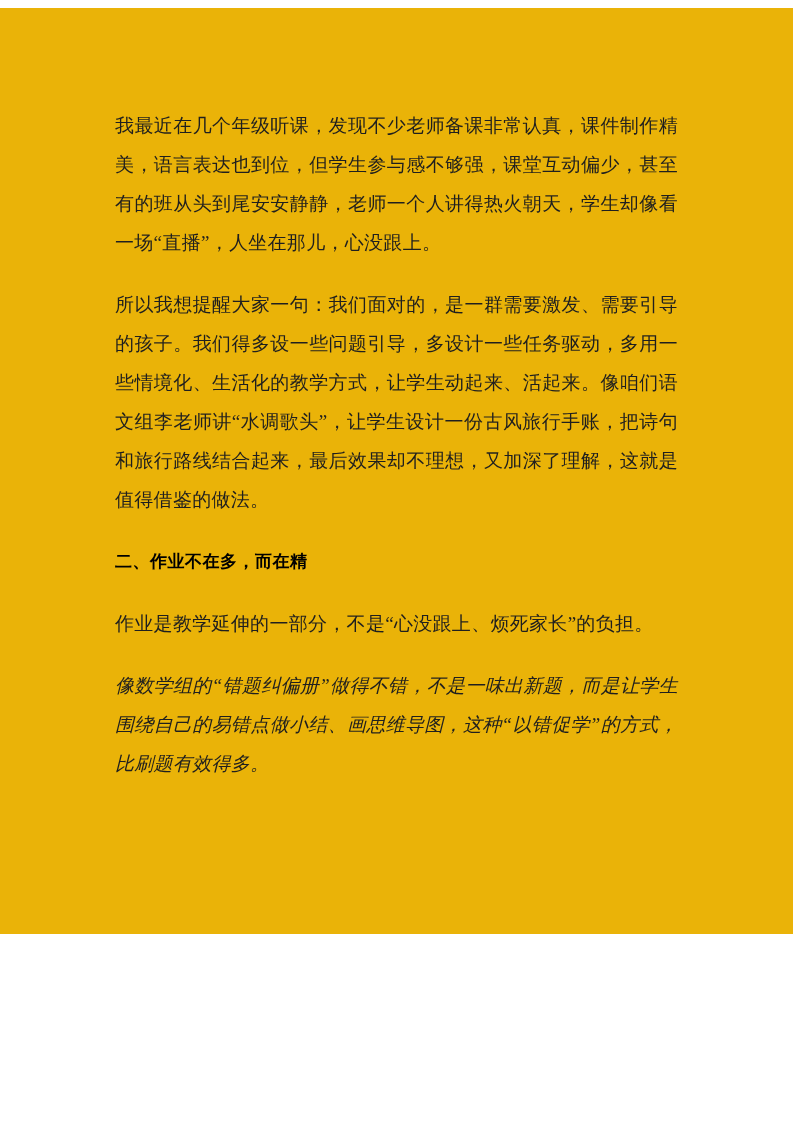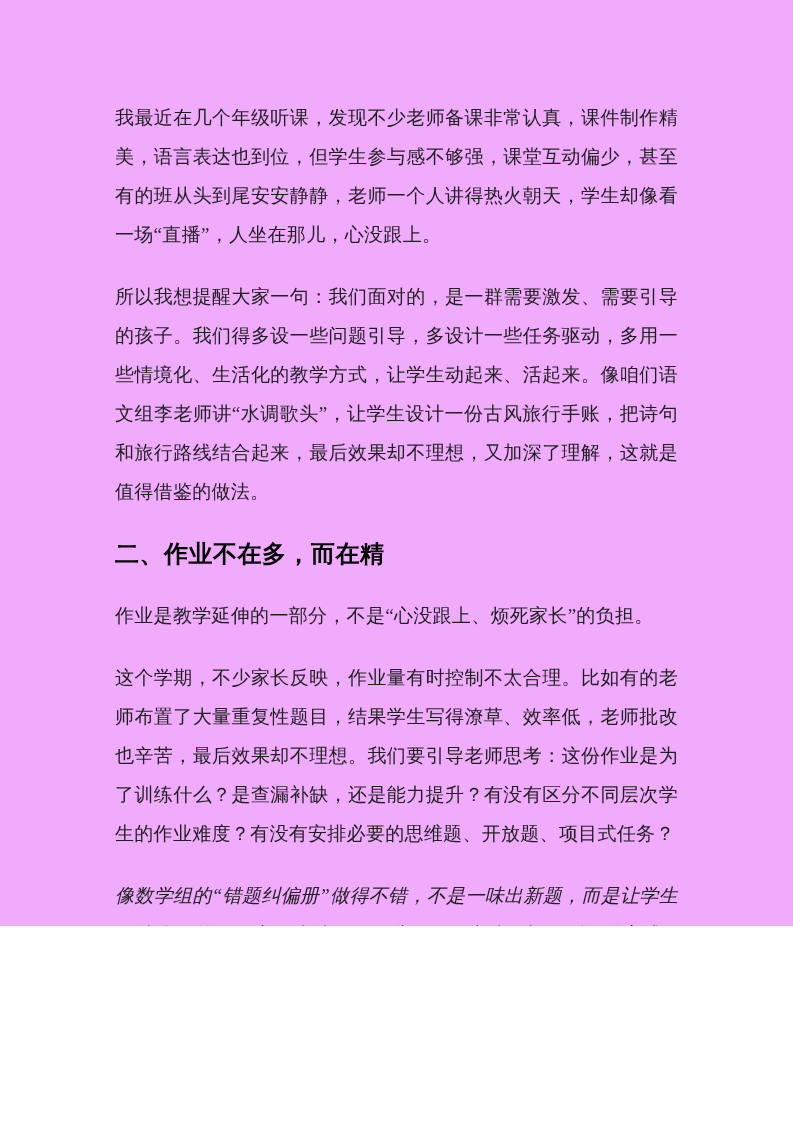--- a/index.html
+++ b/index.html
@@ -5,22 +5,22 @@
   * { box-sizing: border-box; }
   html, body {
     margin: 0;
     padding: 0;
     background: #ffffff;
   }
   .page {
     position: relative;
     width: 793px;
     height: 926px;
-    margin: 0 auto;
-    background: #f0abfc;
+    margin: 8px auto;
+    background: #eab308;
     overflow: hidden;
     font-family: "Liberation Serif", "DejaVu Serif", serif;
   }
   .content {
     position: absolute;
     top: 98px;
     left: 115px;
     right: 115px;
   }
   .body-para {
@@ -31,33 +31,32 @@
     text-align: justify;
     text-justify: inter-ideograph;
     letter-spacing: 0.3px;
   }
   .body-para:last-child {
     margin-bottom: 0;
     font-style: italic;
   }
   .section-heading {
     margin: 12px 0 23px 0;
-    font-size: 24px;
+    font-size: 17px;
     line-height: 39px;
     font-weight: 700;
     color: #000000;
     font-family: "Liberation Sans", "DejaVu Sans", sans-serif;
     letter-spacing: 0.5px;
   }
 </style>
 </head>
 <body>
 
 <div class="page">
   <div class="content">
     <p class="body-para">我最近在几个年级听课，发现不少老师备课非常认真，课件制作精美，语言表达也到位，但学生参与感不够强，课堂互动偏少，甚至有的班从头到尾安安静静，老师一个人讲得热火朝天，学生却像看一场“直播”，人坐在那儿，心没跟上。</p>
     <p class="body-para">所以我想提醒大家一句：我们面对的，是一群需要激发、需要引导的孩子。我们得多设一些问题引导，多设计一些任务驱动，多用一些情境化、生活化的教学方式，让学生动起来、活起来。像咱们语文组李老师讲“水调歌头”，让学生设计一份古风旅行手账，把诗句和旅行路线结合起来，最后效果却不理想，又加深了理解，这就是值得借鉴的做法。</p>
     <h2 class="section-heading">二、作业不在多，而在精</h2>
     <p class="body-para">作业是教学延伸的一部分，不是“心没跟上、烦死家长”的负担。</p>
-    <p class="body-para">这个学期，不少家长反映，作业量有时控制不太合理。比如有的老师布置了大量重复性题目，结果学生写得潦草、效率低，老师批改也辛苦，最后效果却不理想。我们要引导老师思考：这份作业是为了训练什么？是查漏补缺，还是能力提升？有没有区分不同层次学生的作业难度？有没有安排必要的思维题、开放题、项目式任务？</p>
     <p class="body-para">像数学组的“错题纠偏册”做得不错，不是一味出新题，而是让学生围绕自己的易错点做小结、画思维导图，这种“以错促学”的方式，比刷题有效得多。</p>
   </div>
 </div>
 
 </body></html>

